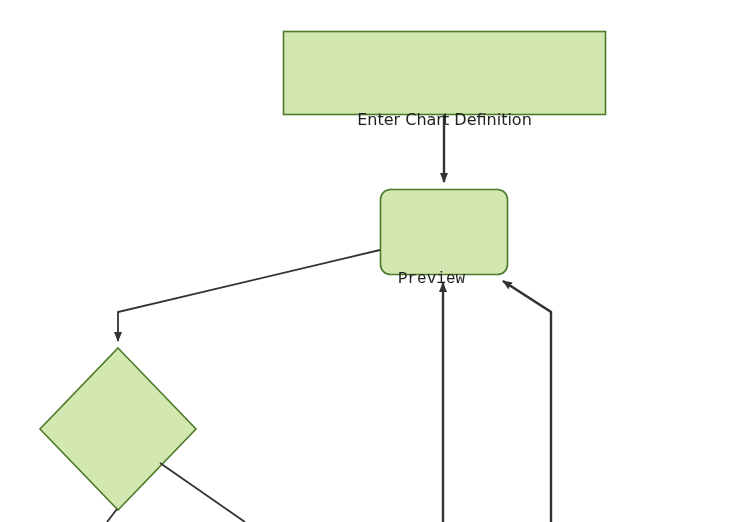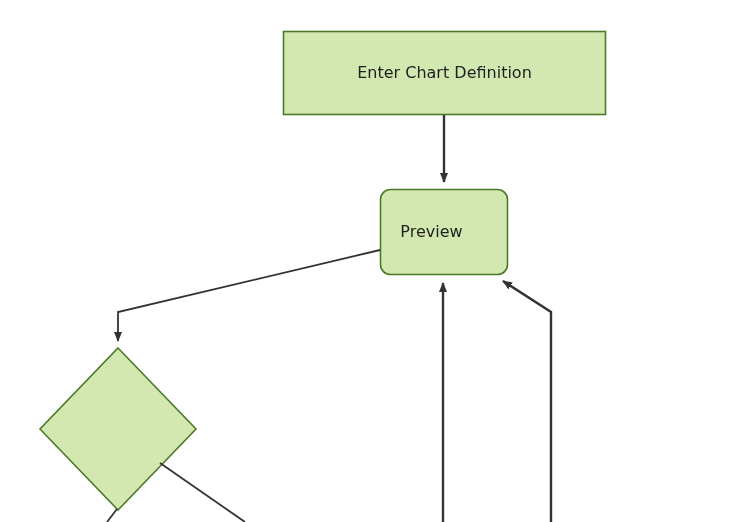--- a/index.html
+++ b/index.html
@@ -29,32 +29,34 @@
   .node-label {
     position: absolute;
     display: flex;
     align-items: center;
     justify-content: center;
     color: #1f1f1f;
     font-size: 16px;
     line-height: 1;
     white-space: nowrap;
     pointer-events: none;
+    margin-top: 47px;
   }
   #label-enter-chart-definition {
     left: 283px;
     top: 31px;
     width: 323px;
     height: 84px;
   }
   #label-preview {
     left: 380px;
     top: 189px;
     width: 103px;
     height: 86px;
+    font-family: Liberation Mono, monospace;
   }
   #label-decide {
     left: 40px;
     top: 388px;
     width: 156px;
     height: 82px;
   }
 </style>
 </head>
 <body>

